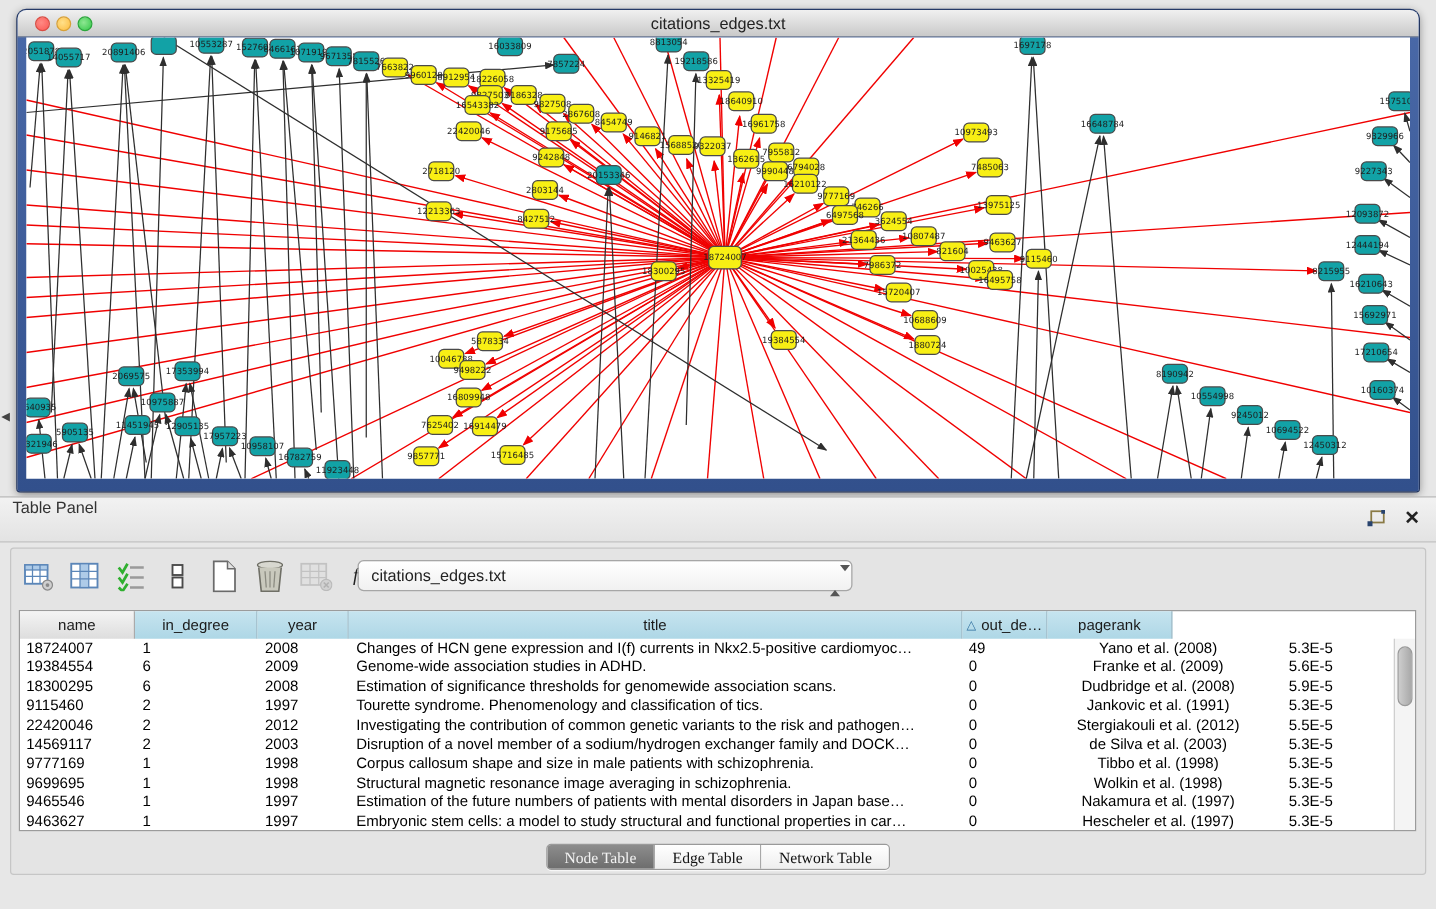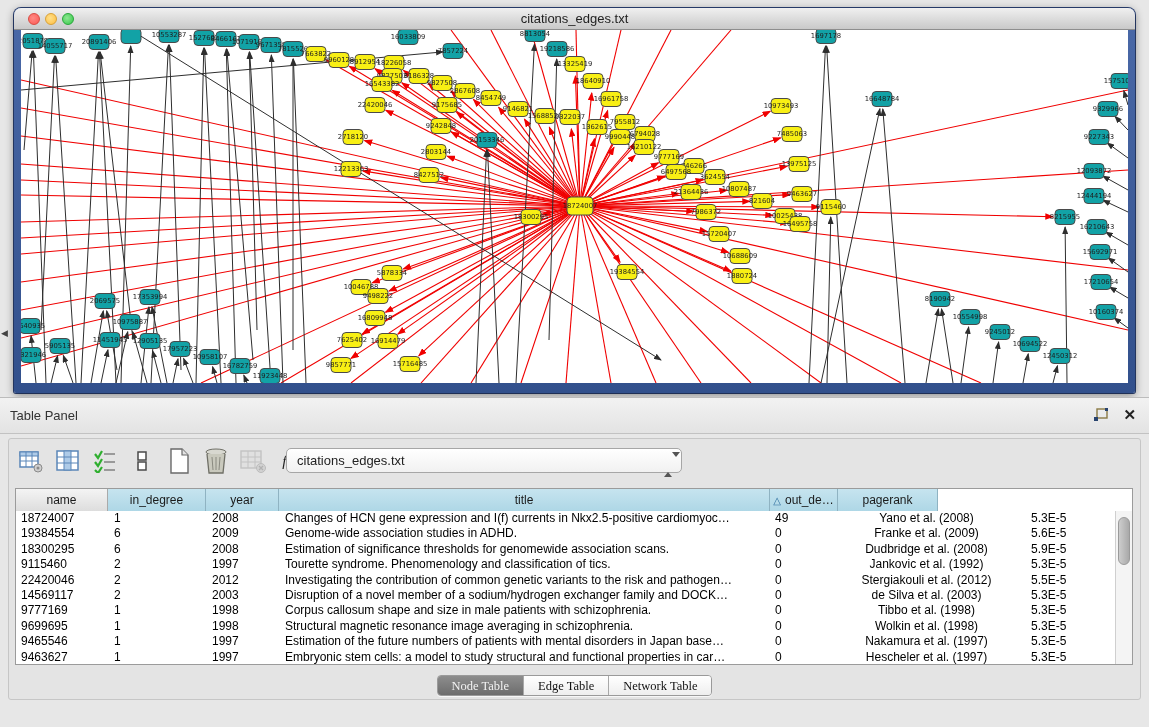--- a/index.html
+++ b/index.html
@@ -24,21 +24,21 @@
   .net-canvas { position:absolute; left:7px; top:22px; width:1107px; height:353px;
     background:#fff; overflow:hidden; }
   .net-canvas svg { display:block; }
 
   .panel-collapse { position:absolute; left:1px; top:328px; font-size:9px; color:#444; }
 
   
   .tp-header { position:absolute; left:0; top:397px; width:1149px; height:37px;
     background:linear-gradient(#f2f2f2,#e3e3e3);
     border-top:1px solid #bcbcbc; border-bottom:1px solid #c2c2c2; }
-  .tp-title { position:absolute; left:10px; top:10px; font-size:13px; color:#333; }
+  .tp-title { position:absolute; left:10px; top:0; font-size:13px; color:#333; }
   .tp-float { position:absolute; right:40px; top:10px; width:16px; height:15px; }
   .tp-close { position:absolute; right:13px; top:8px; font-size:15px; font-weight:bold; color:#222; line-height:18px; }
 
   .tp-body { position:absolute; left:8px; top:438px; width:1133px; height:262px;
     background:#e4e4e4; border:1px solid #c6c6c6; border-radius:3px; }
 
   .tp-toolbar { position:absolute; left:8px; top:6px; height:32px; display:flex; align-items:center; gap:9px; }
   .tbtn { width:28px; height:28px; display:flex; align-items:center; justify-content:center; }
   .fx { font-family:"Liberation Serif", serif; font-style:italic; font-size:15px; color:#222; }
   .fx small { font-size:10px; }
@@ -812,21 +812,21 @@
           <div class="td" style="width: 68px; text-align: left; padding-left: 5px;">0</div>
           <div class="td" style="width: 177px; text-align: center;">Dudbridge et al. (2008)</div>
           <div class="td" style="width: 100px; text-align: left; padding-left: 16px;">5.9E-5</div>
         </div>
         <div class="tr">
           <div class="td" style="width: 92px; text-align: left; padding-left: 5px;">9115460</div>
           <div class="td" style="width: 98px; text-align: left; padding-left: 6px;">2</div>
           <div class="td" style="width: 73px; text-align: left; padding-left: 6px;">1997</div>
           <div class="td" style="width: 491px; text-align: left; padding-left: 6px;">Tourette syndrome. Phenomenology and classification of tics.</div>
           <div class="td" style="width: 68px; text-align: left; padding-left: 5px;">0</div>
-          <div class="td" style="width: 177px; text-align: center;">Jankovic et al. (1992)</div>
+          <div class="td" style="width: 177px; text-align: center;">Jankovic et al. (1991)</div>
           <div class="td" style="width: 100px; text-align: left; padding-left: 16px;">5.3E-5</div>
         </div>
         <div class="tr">
           <div class="td" style="width: 92px; text-align: left; padding-left: 5px;">22420046</div>
           <div class="td" style="width: 98px; text-align: left; padding-left: 6px;">2</div>
           <div class="td" style="width: 73px; text-align: left; padding-left: 6px;">2012</div>
           <div class="td" style="width: 491px; text-align: left; padding-left: 6px;">Investigating the contribution of common genetic variants to the risk and pathogen…</div>
           <div class="td" style="width: 68px; text-align: left; padding-left: 5px;">0</div>
           <div class="td" style="width: 177px; text-align: center;">Stergiakouli et al. (2012)</div>
           <div class="td" style="width: 100px; text-align: left; padding-left: 16px;">5.5E-5</div>

